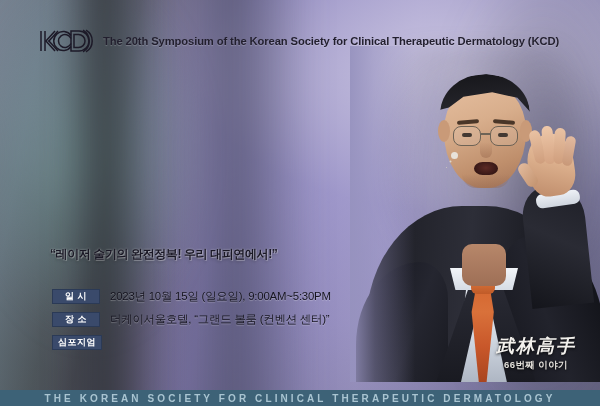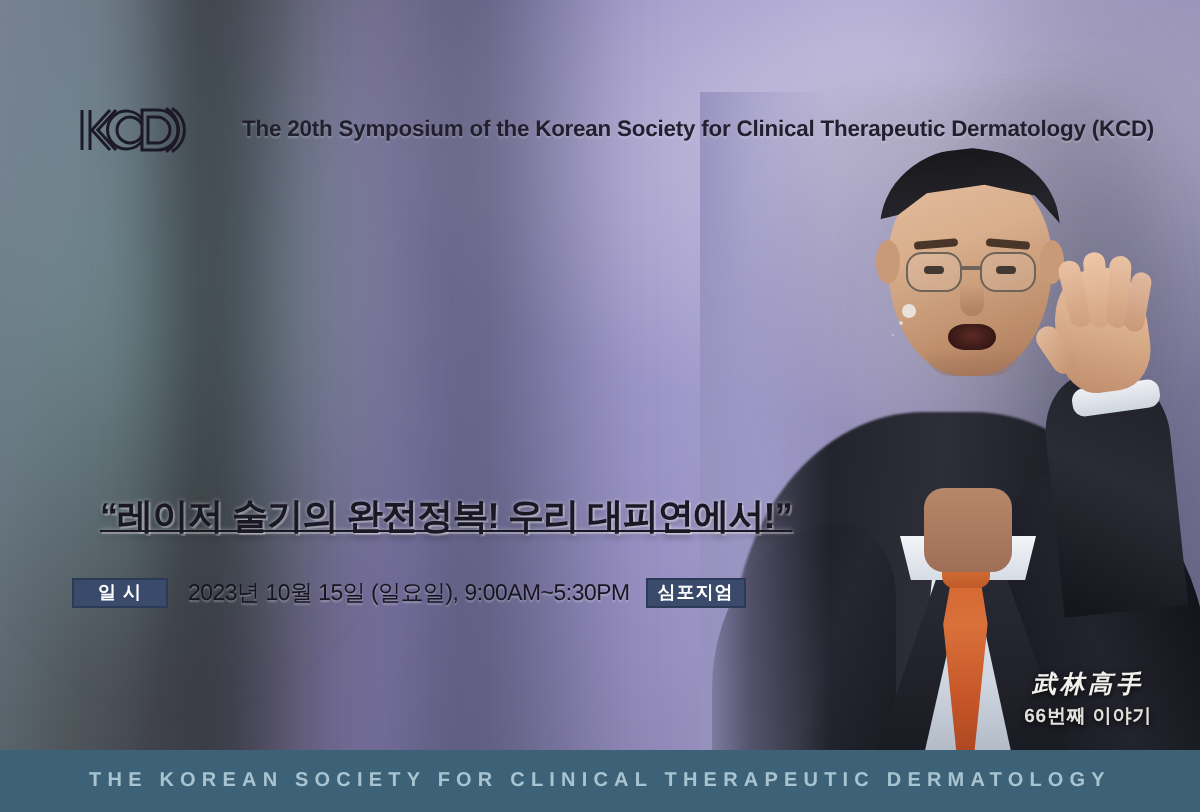--- a/index.html
+++ b/index.html
@@ -204,21 +204,21 @@
   }
   .sp-fade{
     position:absolute; inset:0;
     background:linear-gradient(90deg, rgba(150,146,190,0.92) 0%, rgba(150,146,190,0.45) 10%, rgba(0,0,0,0) 26%);
     pointer-events:none;
   }
 
   
   .header{
     position:absolute; left:38px; top:28px;
-    display:flex; align-items:center; gap:27px;margin-top:24px;
+    display:flex; align-items:center; gap:9px;
   }
   .logo{
     display:flex; align-items:center;
     height:26px;
   }
   .logo svg{ display:block; }
   .header-text{
     font-size:11.2px;
     font-weight:700;
     color:#221f2e;
@@ -240,36 +240,35 @@
     letter-spacing:-0.6px;
     white-space:nowrap;
     text-shadow:
       0 0 2px rgba(255,255,255,0.55),
       1px 1px 0 rgba(255,255,255,0.30),
       -1px -1px 0 rgba(255,255,255,0.18),
       0 2px 4px rgba(0,0,0,0.28);
   }
   .subtitle{
     position:absolute; left:50px; top:246px;
-    font-size:18px;
+    font-size:12px;
     font-weight:700;
     color:#1a1825;
     letter-spacing:-0.4px;
     white-space:nowrap;
     text-shadow:
       0 0 2px rgba(255,255,255,0.5),
       1px 1px 0 rgba(255,255,255,0.26),
       0 2px 3px rgba(0,0,0,0.25);
-    text-decoration: underline;
   }
 
   
   .info{
-    position:absolute; left:36px; top:289px;
-    display:flex; flex-direction:row; gap:8px;
+    position:absolute; left:52px; top:289px;
+    display:flex; flex-direction:column; gap:8px;
   }
   .info-row{
     display:flex; align-items:center; gap:10px;
   }
   .info-badge{
     min-width:48px;
     height:15px;
     padding:0 5px;
     background:#3a4a6b;
     border:1px solid #2b3a56;
@@ -290,40 +289,40 @@
   }
 
   
   .signature{
     position:absolute; right:24px; top:336px;
     text-align:center;
     color:#f2f0ec;
   }
   .sig-main{
     font-family:"DejaVu Serif", serif;
-    font-size:12px;
+    font-size:18px;
     font-weight:700;
     letter-spacing:2px;
     font-style:italic;
     text-shadow:0 1px 3px rgba(0,0,0,0.8);
     line-height:1.1;
   }
   .sig-sub{
     font-size:9.5px;
     font-weight:600;
     letter-spacing:0.4px;
     margin-top:3px;
     color:#e3e0da;
     text-shadow:0 1px 3px rgba(0,0,0,0.85);
   }
 
   
   .banner{
     position:absolute; left:0; right:0; bottom:0;
-    height:31px;
+    height:16px;
     background:#3d6277;
     display:flex; align-items:center; justify-content:center;
   }
   .banner-text{
     font-size:10px;
     font-weight:600;
     letter-spacing:3.1px;
     color:#a9c4d1;
     white-space:nowrap;
   }
@@ -407,20 +406,24 @@
   <div class="title-block">
   </div>
   <div class="subtitle">“레이저 술기의 완전정복! 우리 대피연에서!”</div>
 
   <div class="info">
     <div class="info-row">
       <span class="info-badge">일 시</span>
       <span class="info-value">2023년 10월 15일 (일요일), 9:00AM~5:30PM</span>
     </div>
     <div class="info-row">
+      <span class="info-badge">장 소</span>
+      <span class="info-value">더케이서울호텔, “그랜드 볼룸 (컨벤션 센터)”</span>
+    </div>
+    <div class="info-row">
       <span class="info-badge">심포지엄</span>
     </div>
   </div>
 
   <div class="signature">
     <div class="sig-main">武林高手</div>
     <div class="sig-sub">66번째 이야기</div>
   </div>
 
   <div class="banner">

